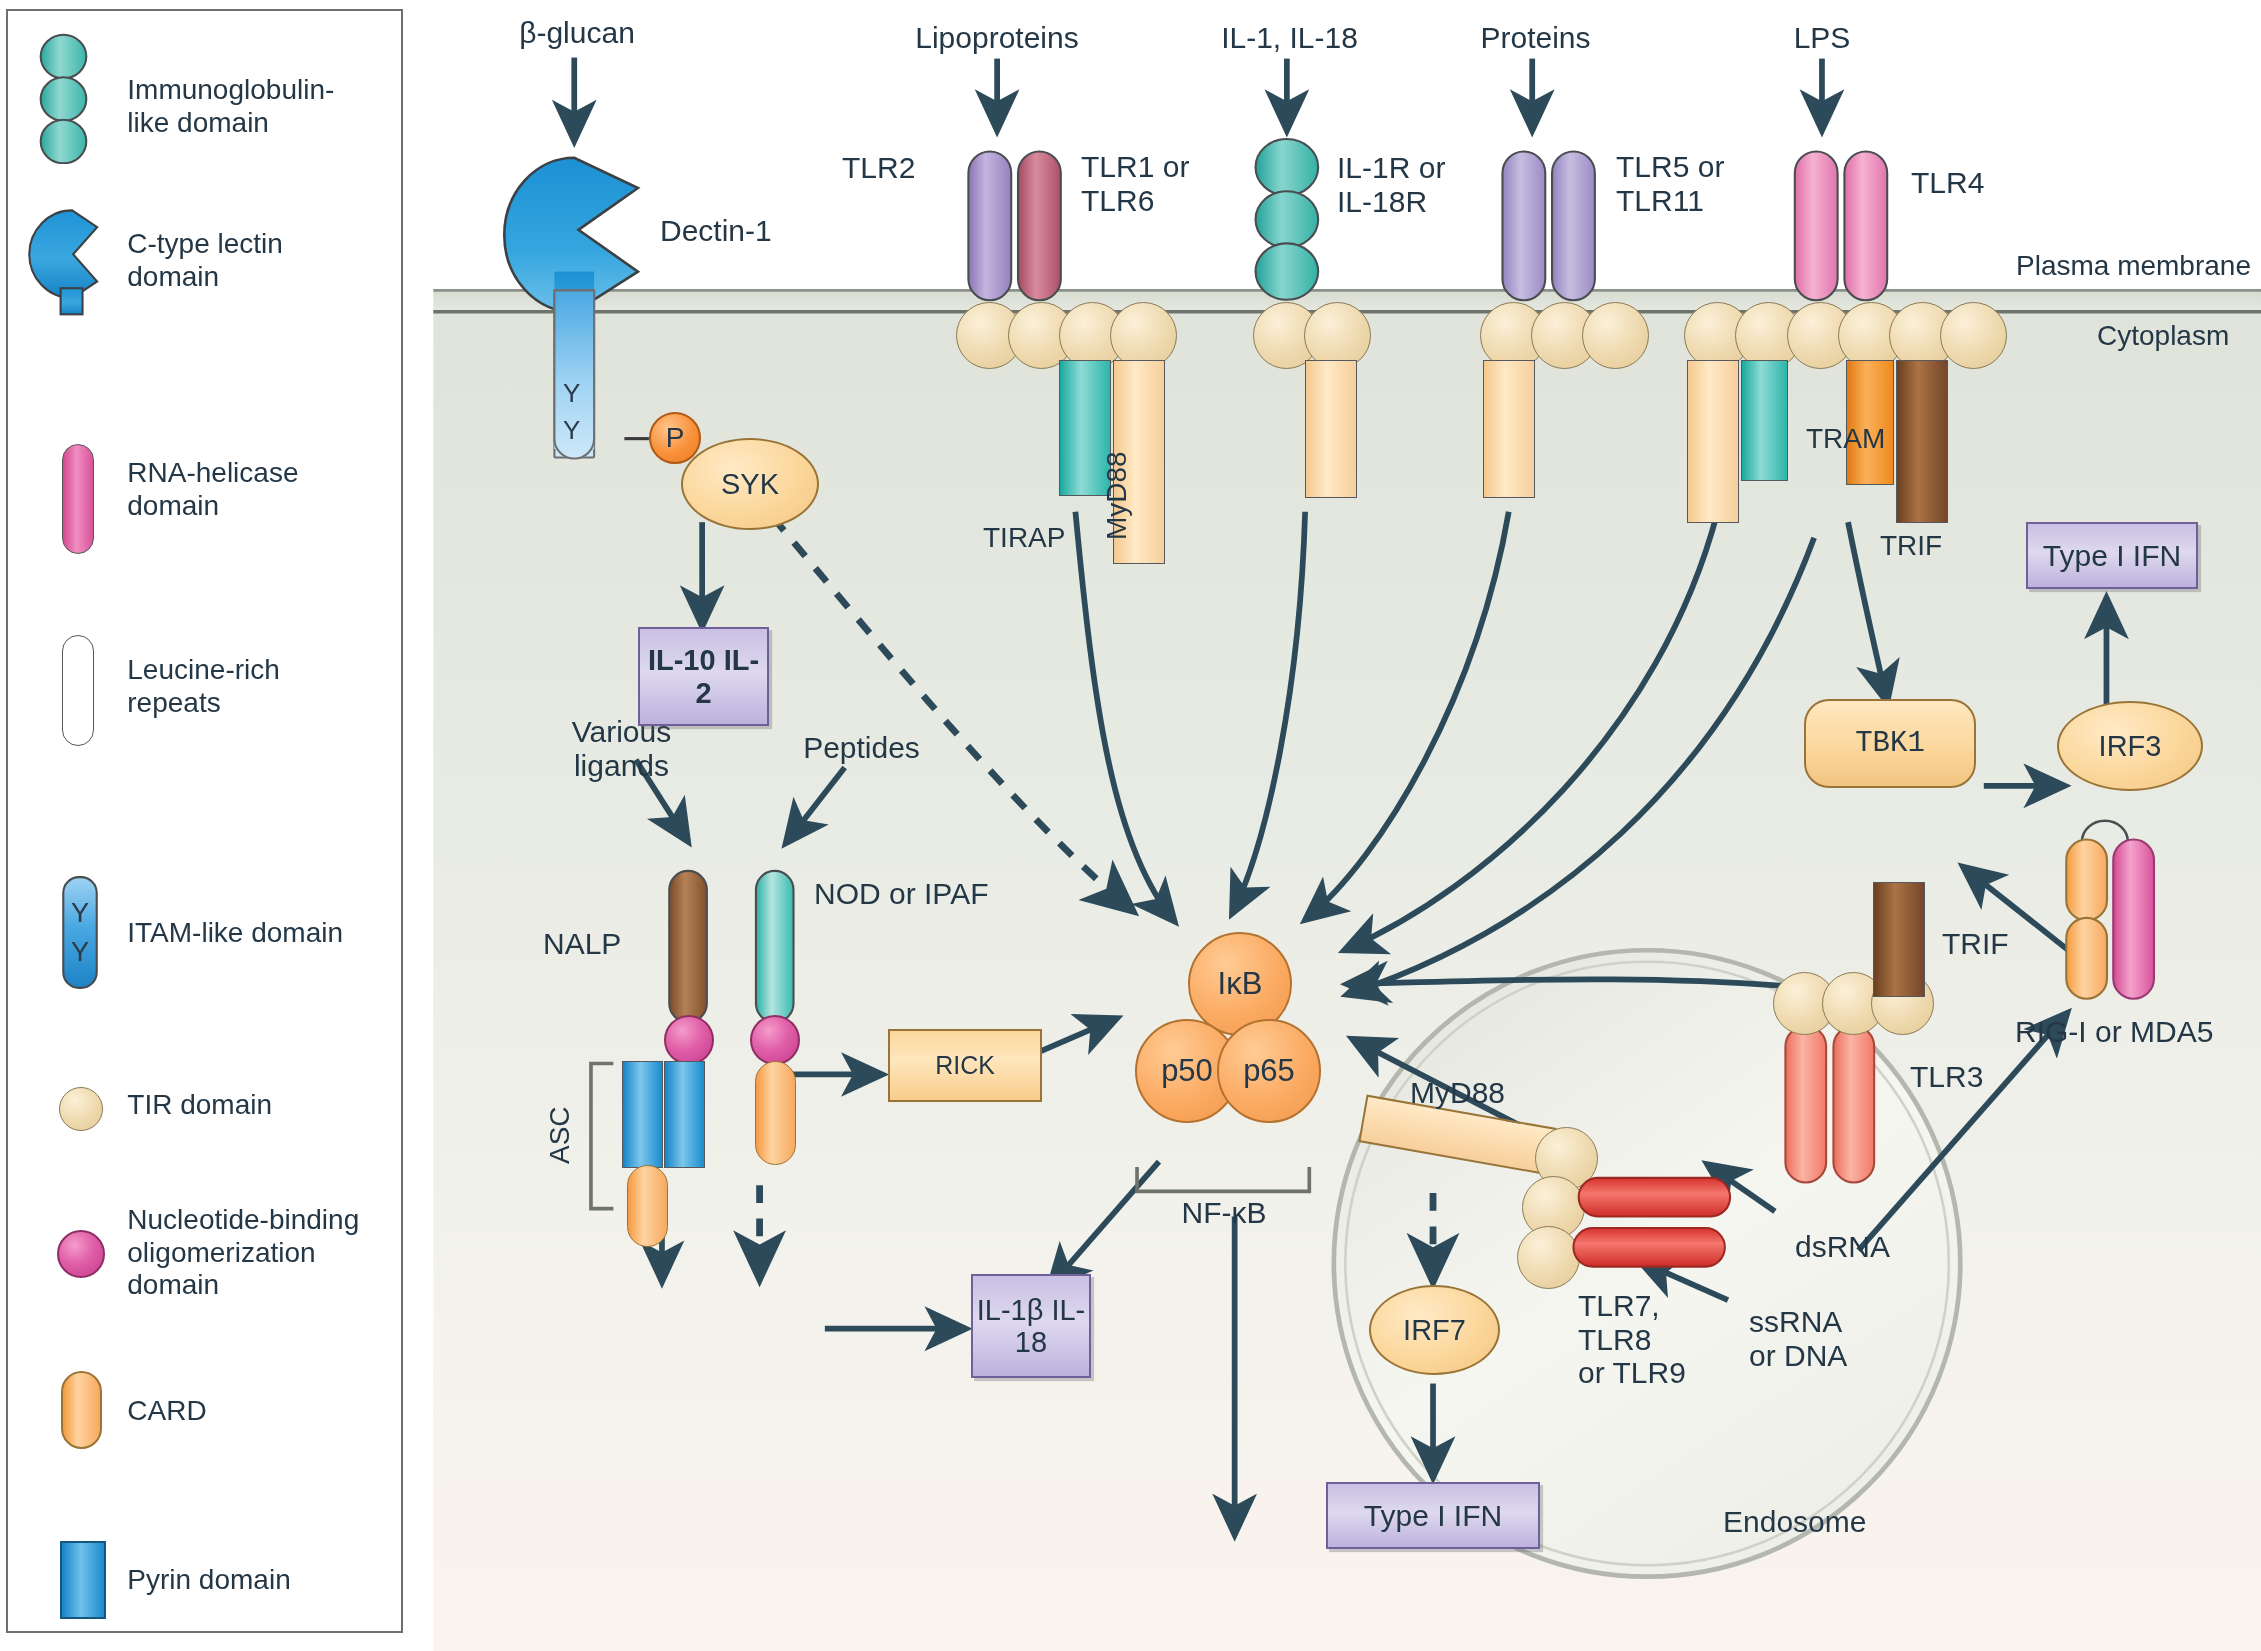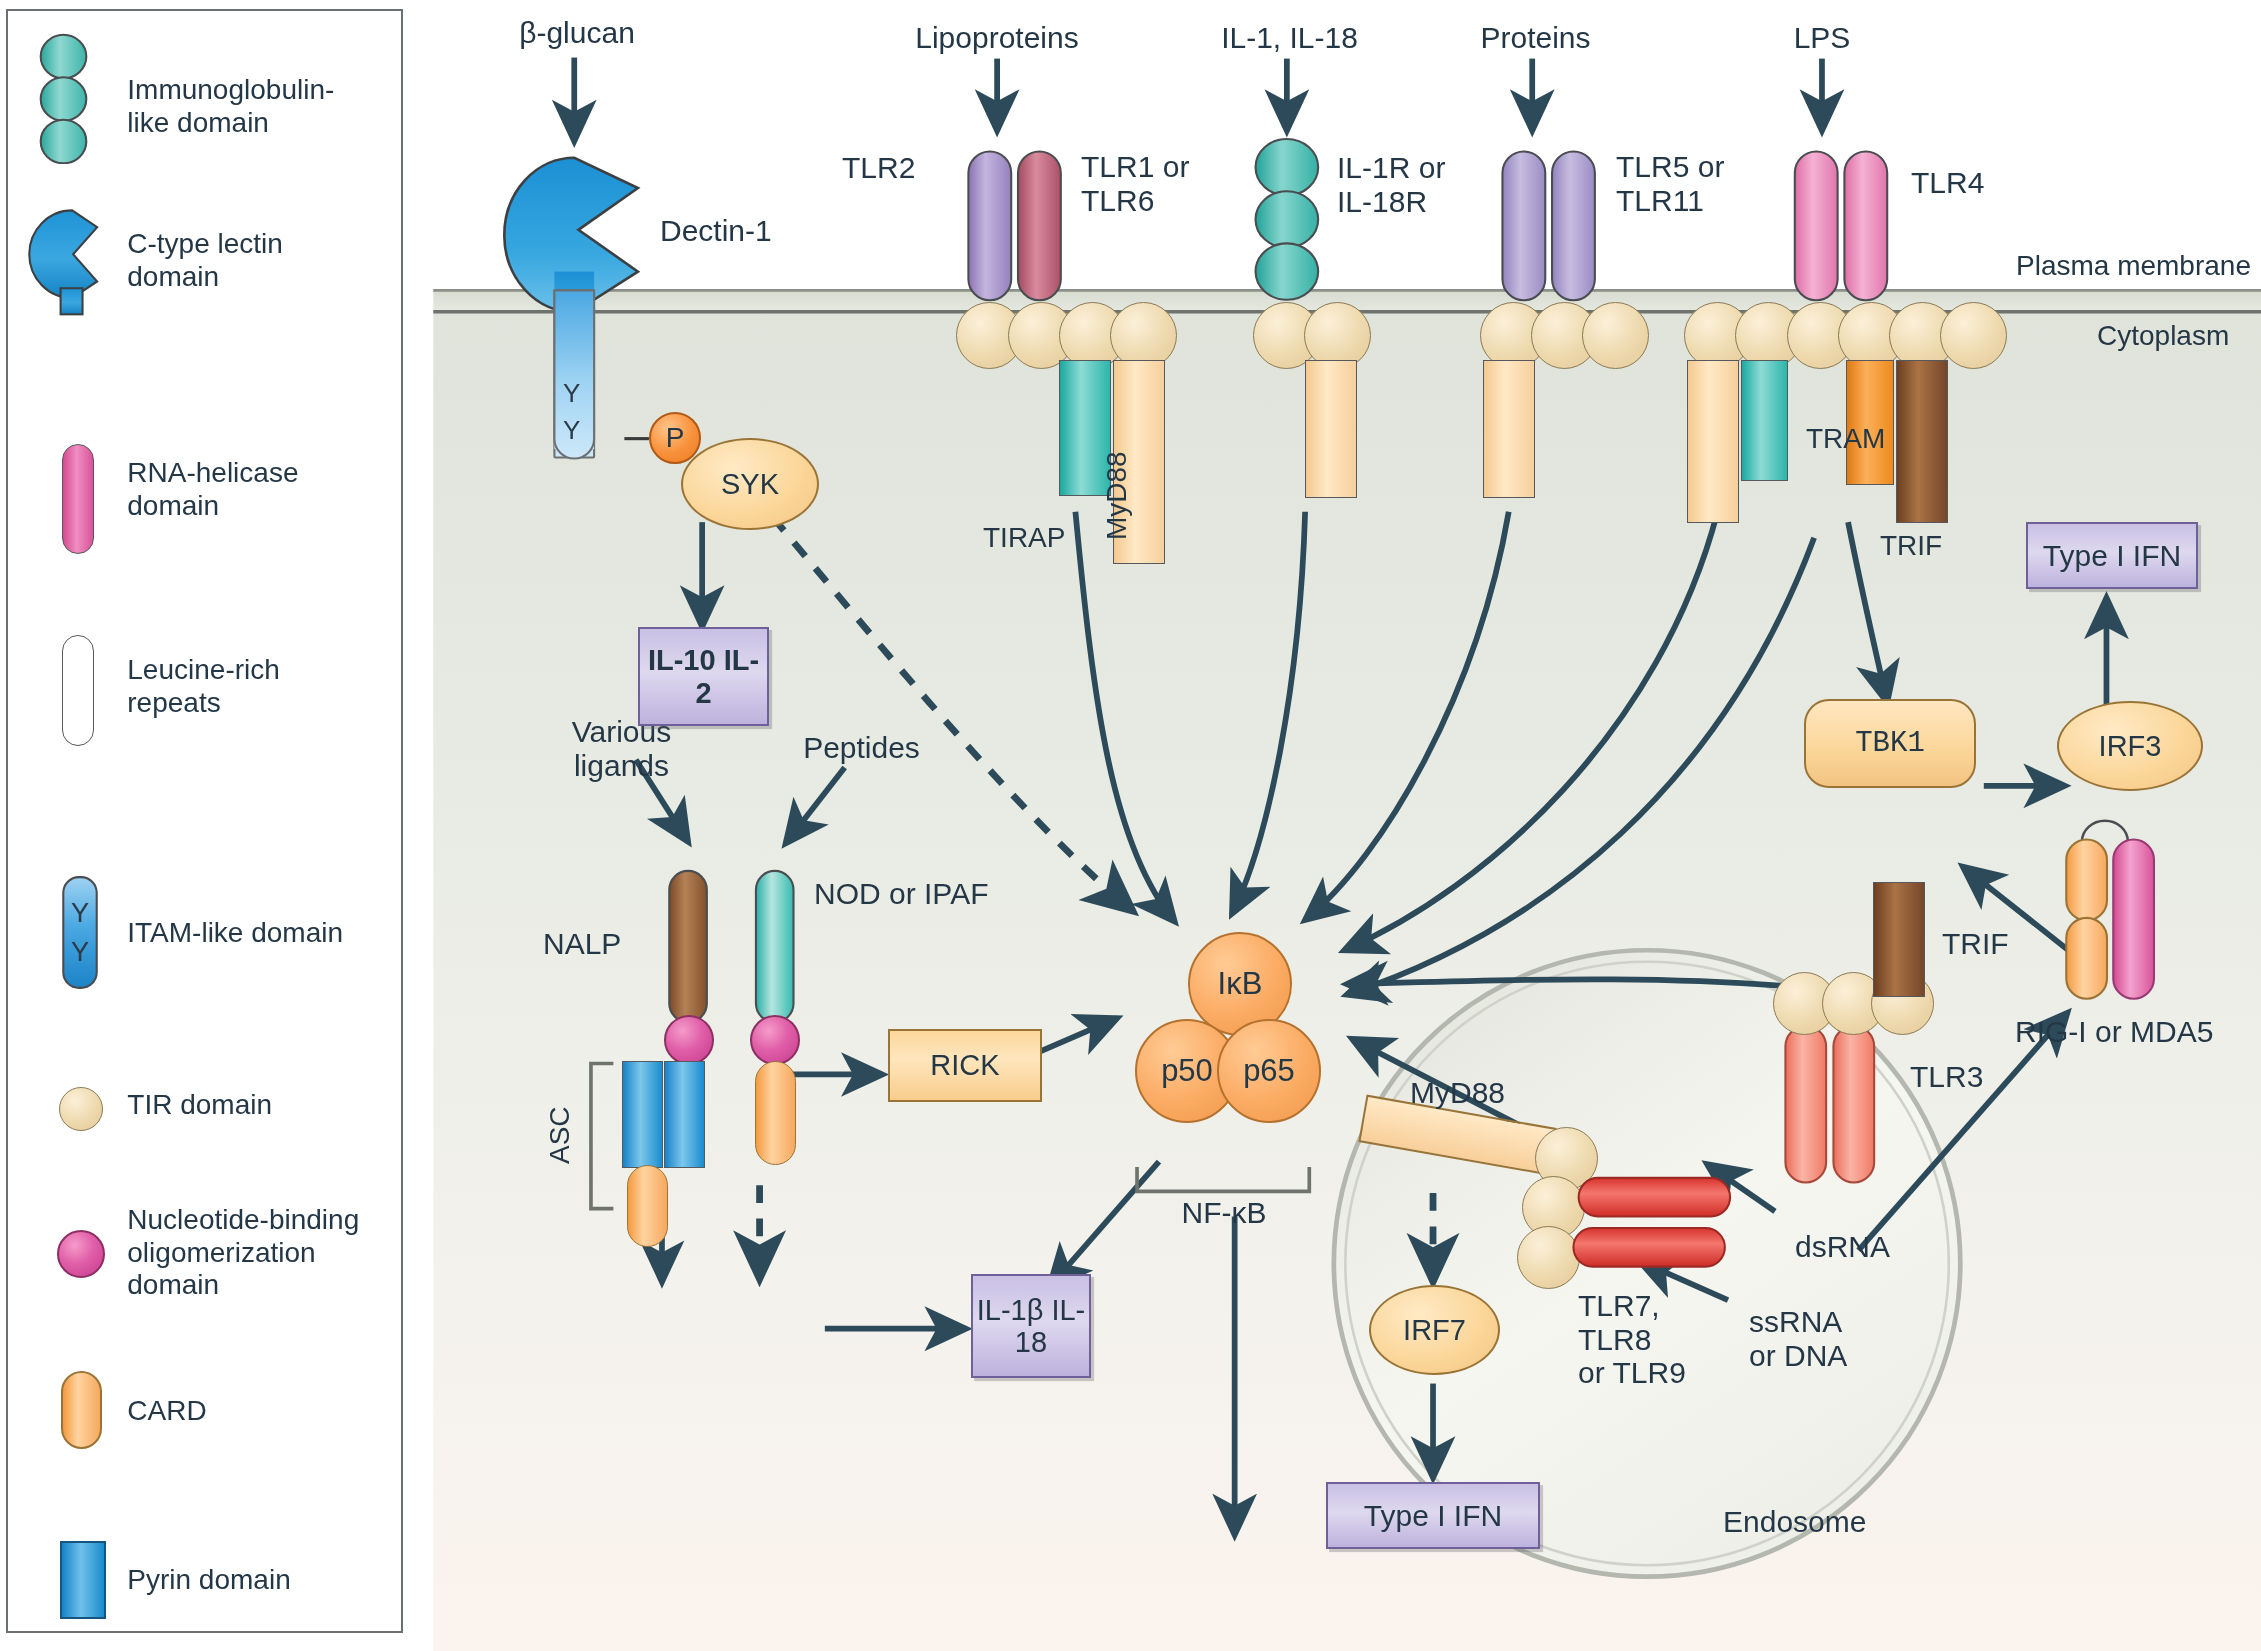--- a/index.html
+++ b/index.html
@@ -8,21 +8,21 @@
   svg.layer{position:absolute;left:0;top:0;width:2261px;height:1652px;}
   .lbl{position:absolute;color:#243746;font-family:"Liberation Sans",sans-serif;white-space:pre;line-height:1.12;}
   .t54{font-size:28px;}
   .t58{font-size:30px;}
   .ctr{text-align:center;}
   .legendbox{position:absolute;left:6.3px;top:9.4px;width:397px;height:1624px;border:2.1px solid #6b6f72;background:#fff;box-sizing:border-box;}
   .legtext{position:absolute;font-size:28px;color:#243746;line-height:1.16;white-space:pre;}
   .chip{position:absolute;}
   .pill{border:1.6px solid #55585c;box-sizing:border-box;}
   .box-purple{position:absolute;border:2.1px solid #6f6099;background:linear-gradient(180deg,#c9c0e4 0%,#ded8ef 45%,#bdb2dd 100%);box-shadow:3.1px 3.1px 0 rgba(90,88,100,.30);display:flex;align-items:center;justify-content:center;color:#243746;font-size:29px;text-align:center;line-height:1.12;box-sizing:border-box;}
-  .box-orange{position:absolute;border:2.1px solid #9a7436;background:linear-gradient(180deg,#fbd79b 0%,#ffe6bd 40%,#f8cd8c 100%);display:flex;align-items:center;justify-content:center;color:#243746;font-size:29px;box-sizing:border-box;}
+  .box-orange{position:absolute;border:2.1px solid #9a7436;background:linear-gradient(180deg,#fbd79b 0%,#ffe6bd 40%,#f8cd8c 100%);display:flex;align-items:center;justify-content:center;color:#243746;font-size:25px;box-sizing:border-box;}
   .ell-orange{position:absolute;border:2.1px solid #9a7436;border-radius:50%;background:radial-gradient(ellipse at 38% 32%,#ffeac6 0%,#fbd79b 55%,#f3c481 100%);display:flex;align-items:center;justify-content:center;color:#243746;font-size:29px;box-sizing:border-box;}
   .stad-orange{position:absolute;border:2.1px solid #9a7436;background:linear-gradient(180deg,#ffe7c1 0%,#fbd79b 55%,#f3c481 100%);display:flex;align-items:center;justify-content:center;color:#243746;font-size:29px;box-sizing:border-box;}
   .circ{position:absolute;border-radius:50%;box-sizing:border-box;}
   .tir{position:absolute;border-radius:50%;border:1.6px solid #8b7a55;background:radial-gradient(circle at 36% 30%,#fbf0d8 0%,#eed9ae 55%,#e2c894 100%);box-sizing:border-box;}
   .rod{position:absolute;box-sizing:border-box;border:1.6px solid #55585c;}
 </style>
 </head>
 <body>
 
 <div id="canvas">

